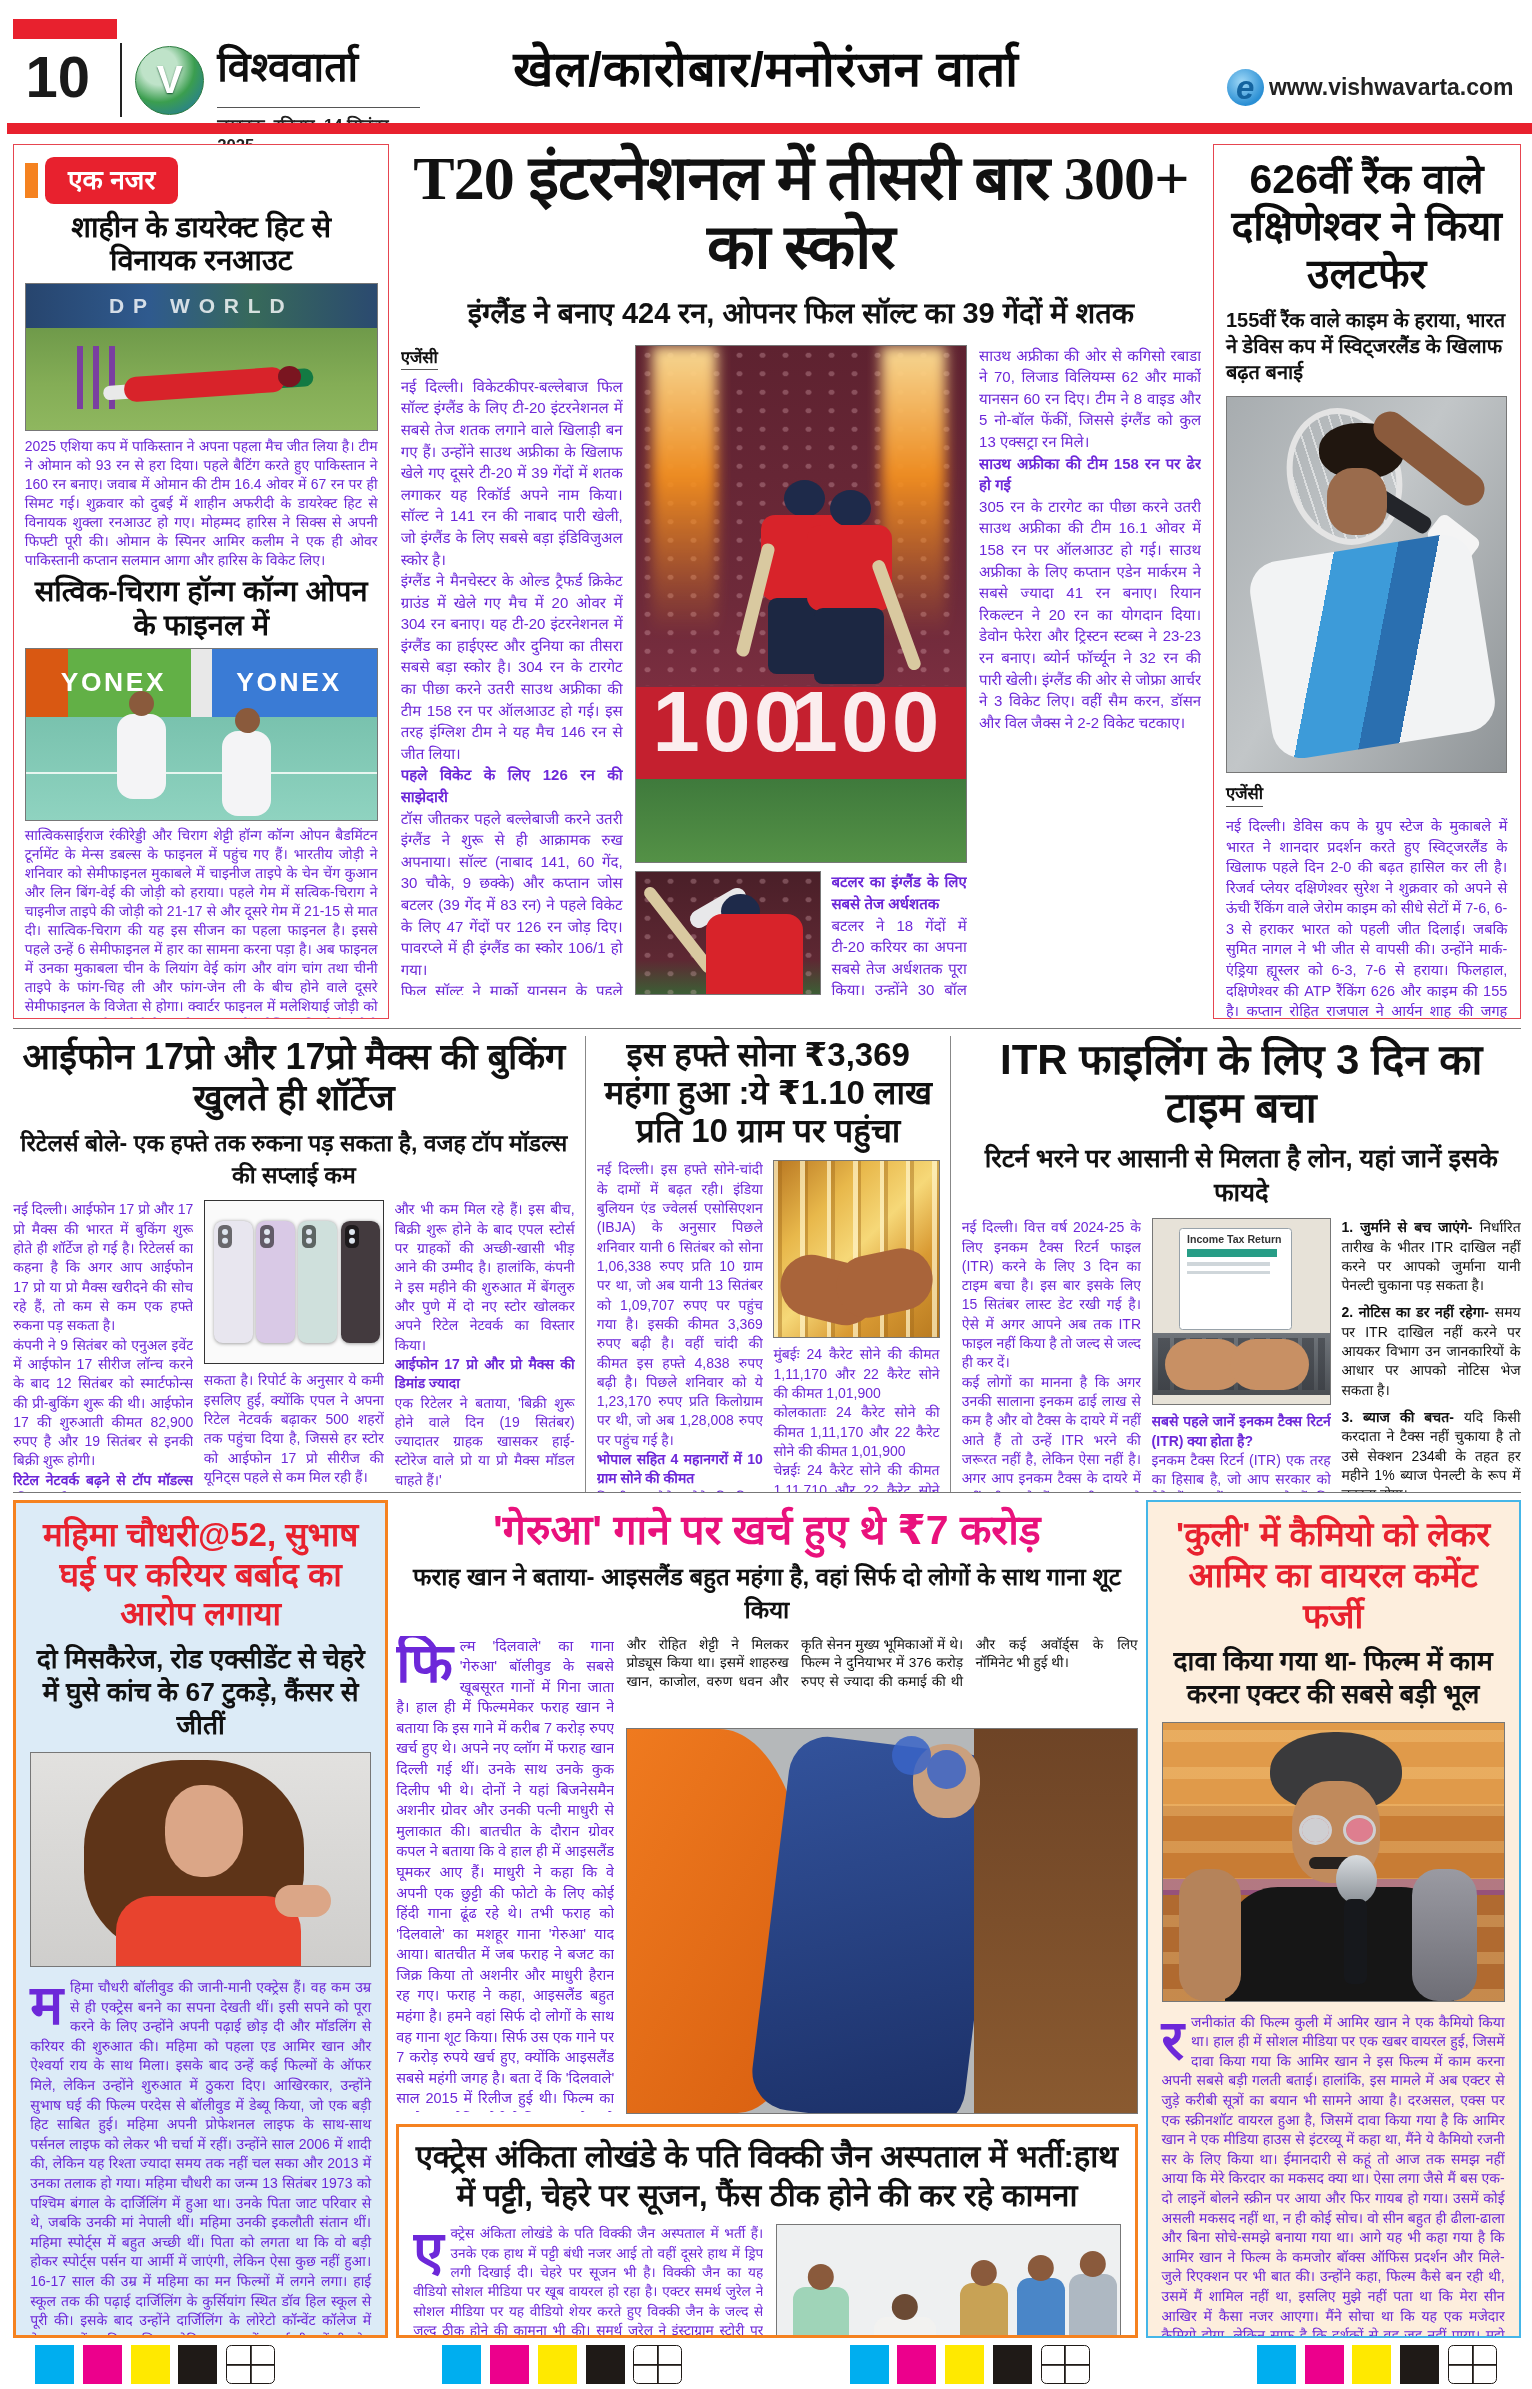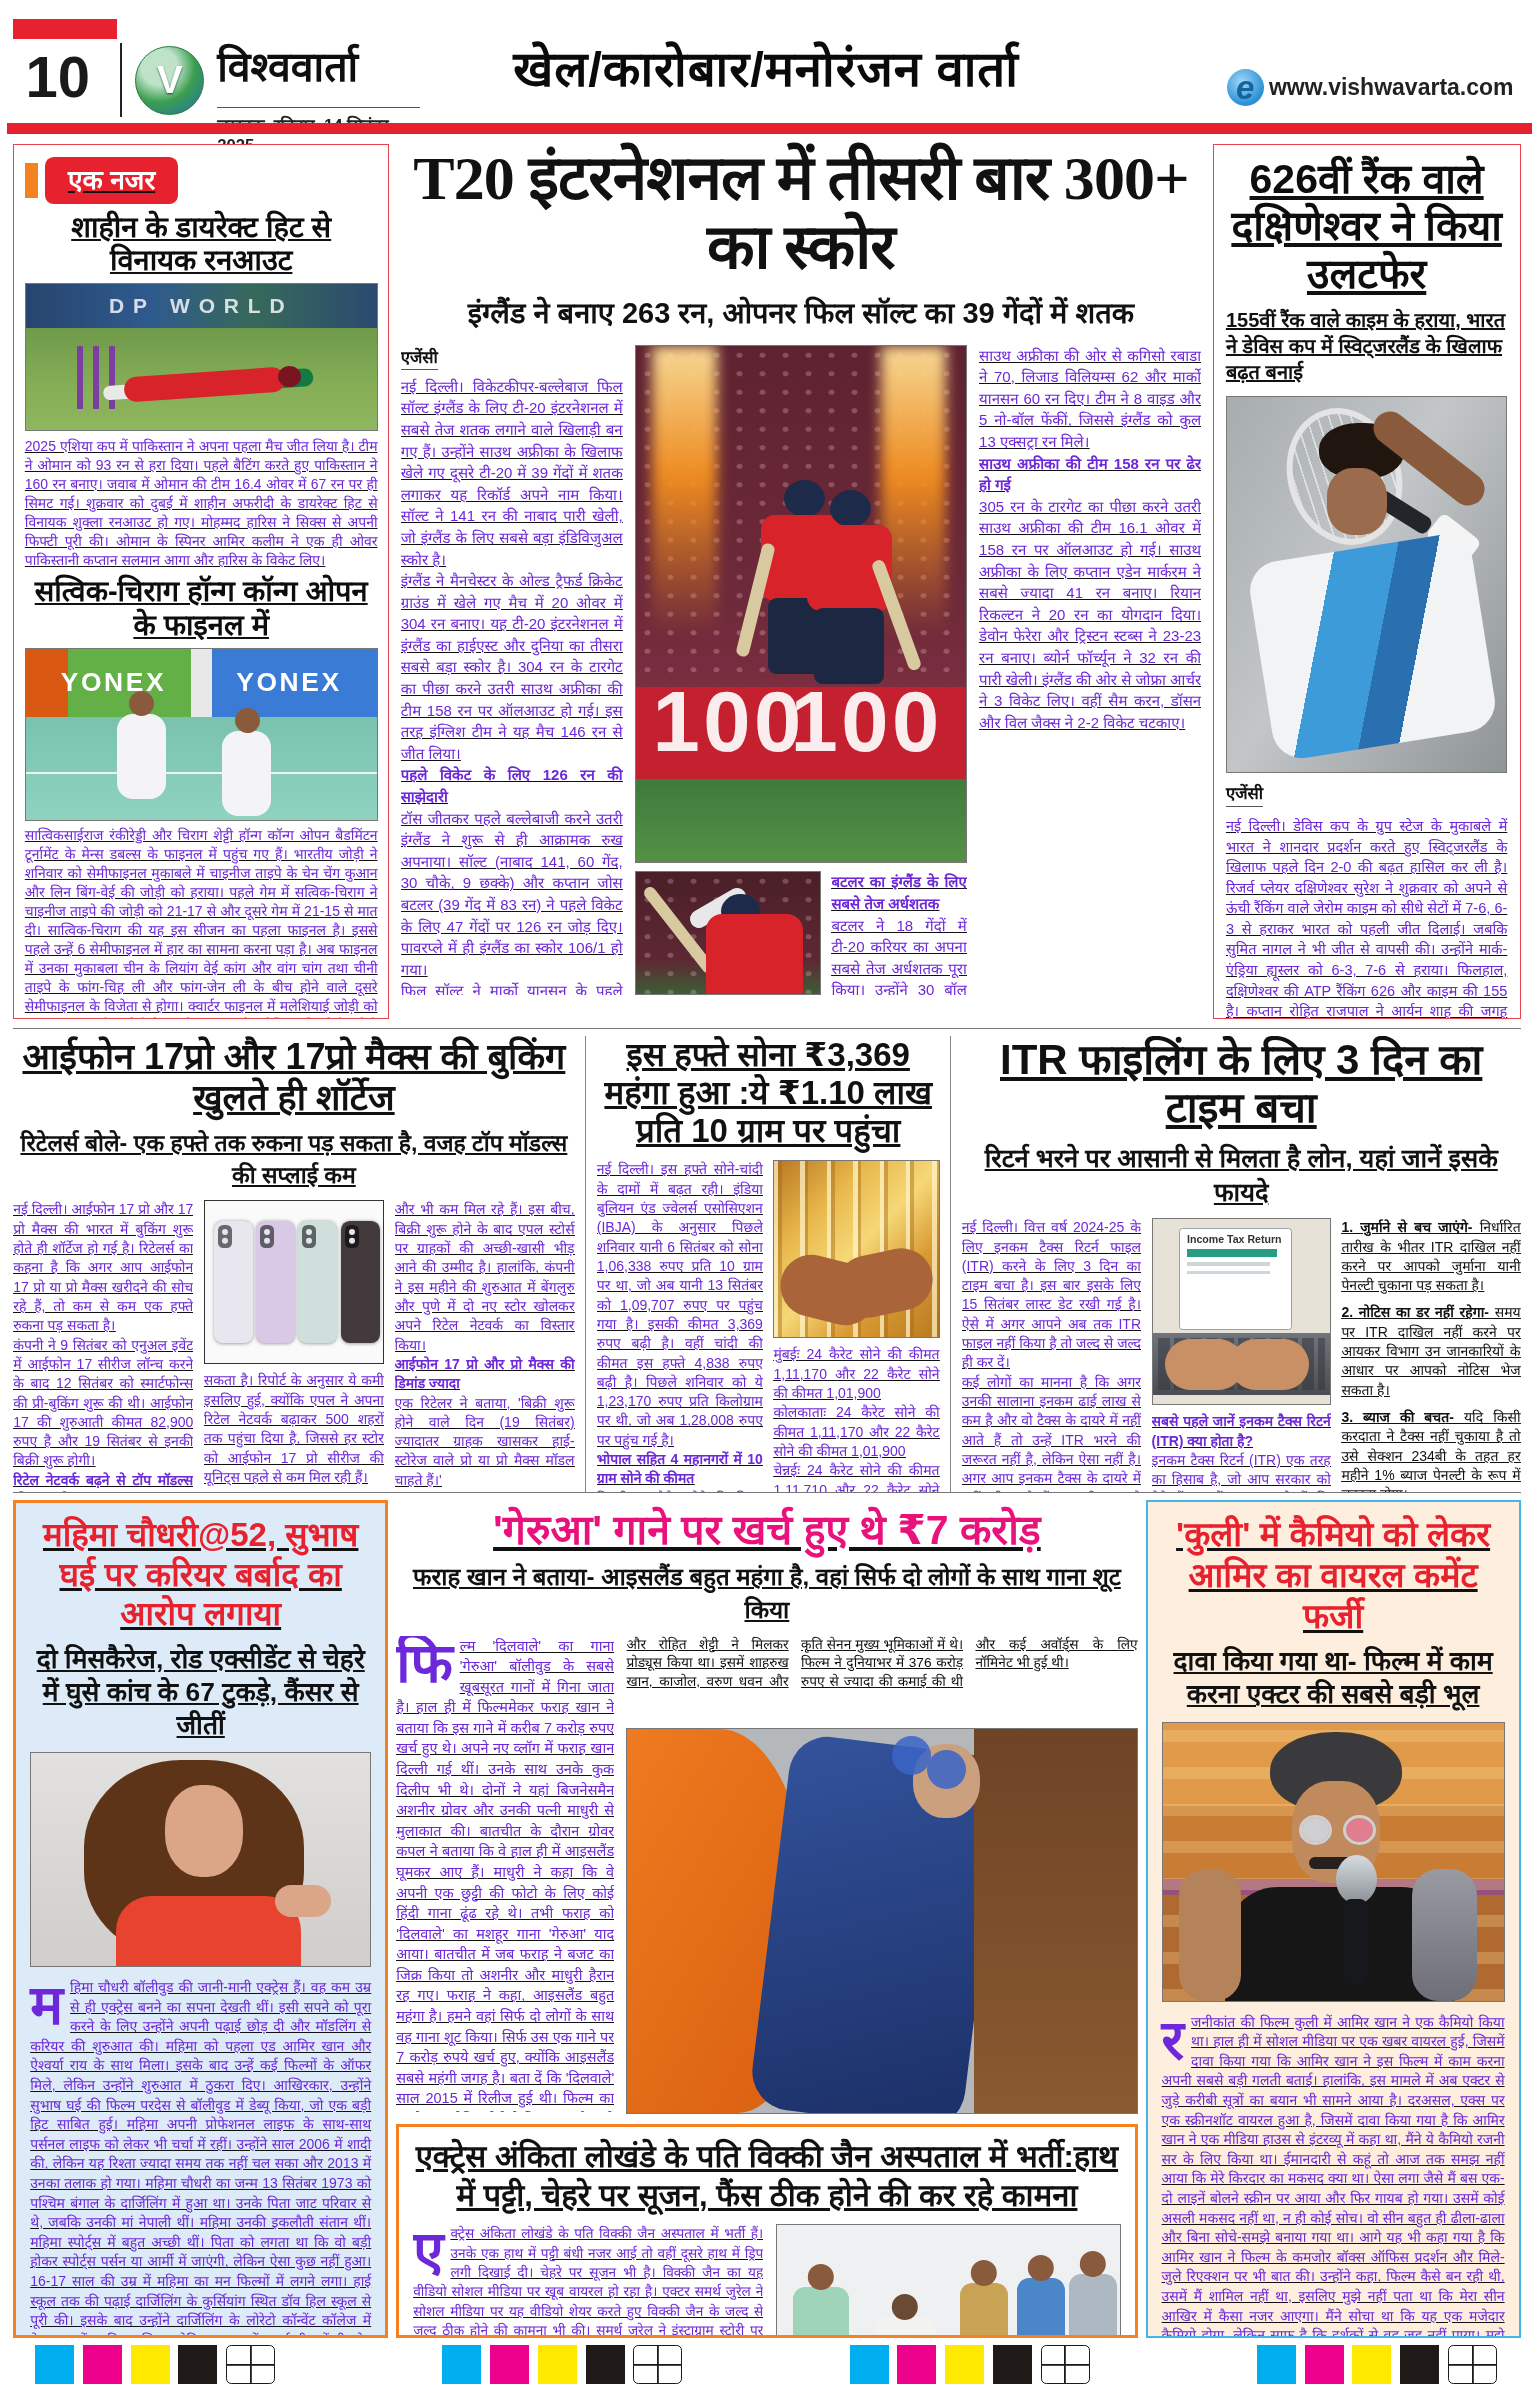--- a/index.html
+++ b/index.html
@@ -1,18 +1,18 @@
 <!DOCTYPE html>
 <html style="font-size:14px"><head>
 <meta charset="utf-8">
 <style>
   * { margin:0; padding:0; box-sizing:border-box; }
   body { background:#888; font-family:"Liberation Sans","DejaVu Sans",sans-serif; }
   .page { position:relative; width:1532px; height:2389px; background:#fff; margin:0 auto; overflow:hidden; color:#111; }
-  .clip { overflow:hidden;text-decoration:underline; }
+  .clip { overflow:hidden; }
 
   
   header { position:absolute; top:10.6px; left:13.2px; right:13.2px; height:111px; }
   .corner-bar { position:absolute; left:0; top:8.8px; width:104px; height:19.4px; background:#e8212e; }
   .pageno { position:absolute; left:12.3px; top:32px; font-size:58px; font-weight:800; color:#1a1a1a; }
   .hdr-div { position:absolute; left:107px; top:32px; width:1.8px; height:74px; background:#222; }
   .logo { position:absolute; left:122px; top:35px; width:69px; height:69px; border-radius:50%;
           background:radial-gradient(circle at 35% 30%, #bfe3c9 0 28%, #3b9e4f 55%, #1d6fb5 100%);
           border:1.8px solid #2a7a3e; display:flex; align-items:center; justify-content:center; }
   .logo span { color:#fff; font-size:39px; font-weight:800; text-shadow:0 0.9px 1.8px #14532d; }
@@ -253,21 +253,21 @@
           </div>
         <div class="bm-fig" style="left:56%; top:48%;">
             <div class="bm-head"></div>
           </div>
       </div>
       <p class="body-txt">सात्विकसाईराज रंकीरेड्डी और चिराग शेट्टी हॉन्ग कॉन्ग ओपन बैडमिंटन टूर्नामेंट के मेन्स डबल्स के फाइनल में पहुंच गए हैं। भारतीय जोड़ी ने शनिवार को सेमीफाइनल मुकाबले में चाइनीज ताइपे के चेन चेंग कुआन और लिन बिंग-वेई की जोड़ी को हराया। पहले गेम में सत्विक-चिराग ने चाइनीज ताइपे की जोड़ी को 21-17 से और दूसरे गेम में 21-15 से मात दी। सात्विक-चिराग की यह इस सीजन का पहला फाइनल है। इससे पहले उन्हें 6 सेमीफाइनल में हार का सामना करना पड़ा है। अब फाइनल में उनका मुकाबला चीन के लियांग वेई कांग और वांग चांग तथा चीनी ताइपे के फांग-चिह ली और फांग-जेन ली के बीच होने वाले दूसरे सेमीफाइनल के विजेता से होगा। क्वार्टर फाइनल में मलेशियाई जोड़ी को हराया था। भारतीय जोड़ी ने क्वार्टर फाइनल में मलेशिया की जोड़ी जुनैदी अरिफ और रॉय किंग याप को तीन गेम वाले मुकाबले में हराया था। पहले गेम में उन्होंने मलेशियाई जोड़ी को 21-14 से आसानी से हरा दिया। लेकिन दूसरे गेम में वे थोड़े चूक गए और 20-22 से हार गए, जिससे स्कोर 1-1 हो गया। फिर तीसरे और निर्णायक गेम में भारतीय जोड़ी ने शानदार वापसी की।</p>
     </aside>
 
     <article class="t20">
       <h1>T20 इंटरनेशनल में तीसरी बार 300+ का स्कोर</h1>
-      <div class="sub">इंग्लैंड ने बनाए 263 रन, ओपनर फिल सॉल्ट का 39 गेंदों में शतक</div>
+      <div class="sub">इंग्लैंड ने बनाए 424 रन, ओपनर फिल सॉल्ट का 39 गेंदों में शतक</div>
       <div class="t20-flex clip">
         <div class="t20-c clip">
           <div class="byline">एजेंसी</div>
           <p class="body-txt">नई दिल्ली। विकेटकीपर-बल्लेबाज फिल सॉल्ट इंग्लैंड के लिए टी-20 इंटरनेशनल में सबसे तेज शतक लगाने वाले खिलाड़ी बन गए हैं। उन्होंने साउथ अफ्रीका के खिलाफ खेले गए दूसरे टी-20 में 39 गेंदों में शतक लगाकर यह रिकॉर्ड अपने नाम किया। सॉल्ट ने 141 रन की नाबाद पारी खेली, जो इंग्लैंड के लिए सबसे बड़ा इंडिविजुअल स्कोर है।</p>
           <p class="body-txt">इंग्लैंड ने मैनचेस्टर के ओल्ड ट्रैफर्ड क्रिकेट ग्राउंड में खेले गए मैच में 20 ओवर में 304 रन बनाए। यह टी-20 इंटरनेशनल में इंग्लैंड का हाईएस्ट और दुनिया का तीसरा सबसे बड़ा स्कोर है। 304 रन के टारगेट का पीछा करने उतरी साउथ अफ्रीका की टीम 158 रन पर ऑलआउट हो गई। इस तरह इंग्लिश टीम ने यह मैच 146 रन से जीत लिया।</p>
           <p class="body-txt bsub">पहले विकेट के लिए 126 रन की साझेदारी</p>
           <p class="body-txt">टॉस जीतकर पहले बल्लेबाजी करने उतरी इंग्लैंड ने शुरू से ही आक्रामक रुख अपनाया। सॉल्ट (नाबाद 141, 60 गेंद, 30 चौके, 9 छक्के) और कप्तान जोस बटलर (39 गेंद में 83 रन) ने पहले विकेट के लिए 47 गेंदों पर 126 रन जोड़ दिए। पावरप्ले में ही इंग्लैंड का स्कोर 106/1 हो गया।</p>
           <p class="body-txt">फिल सॉल्ट ने मार्को यानसन के पहले ओवर में 18 रन बटोरे। बटलर ने लिजाड विलियम्स के खिलाफ 22 और कगिसो रबाडा के खिलाफ 20 रन बनाए।</p>
         </div>
         <div class="t20-main">

